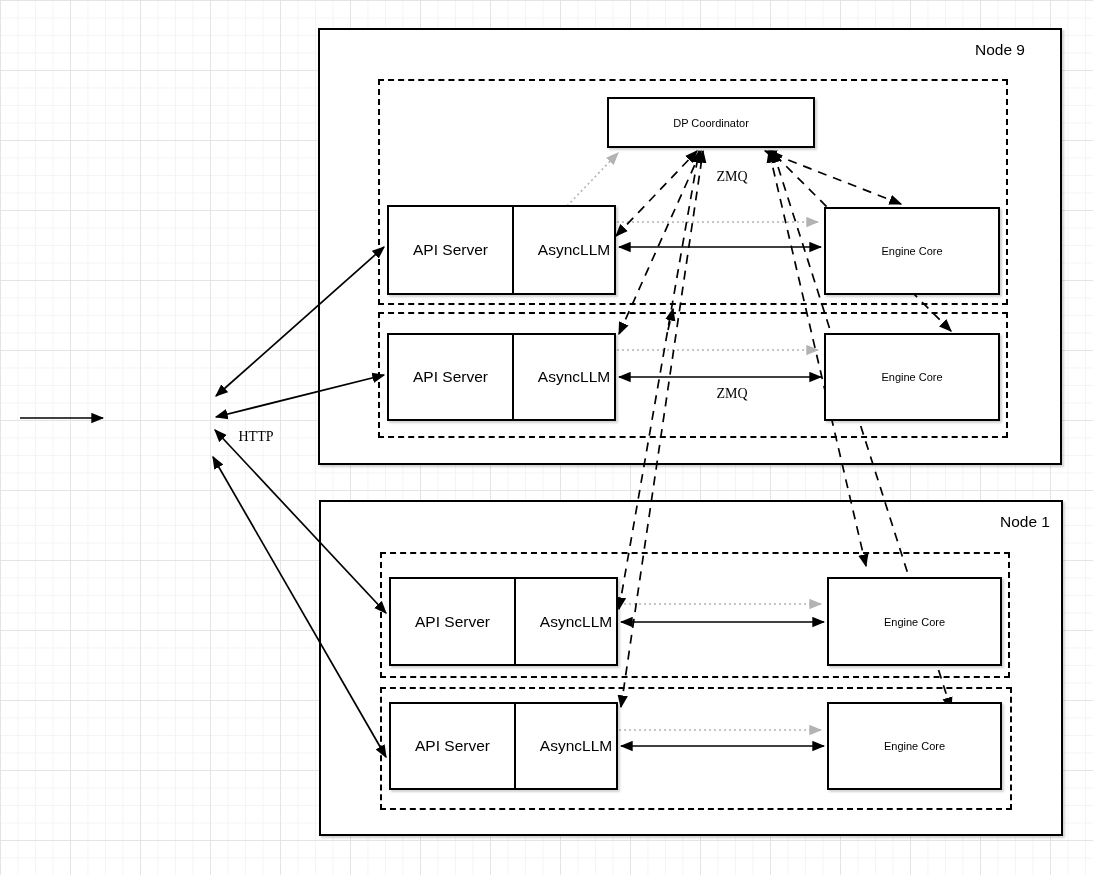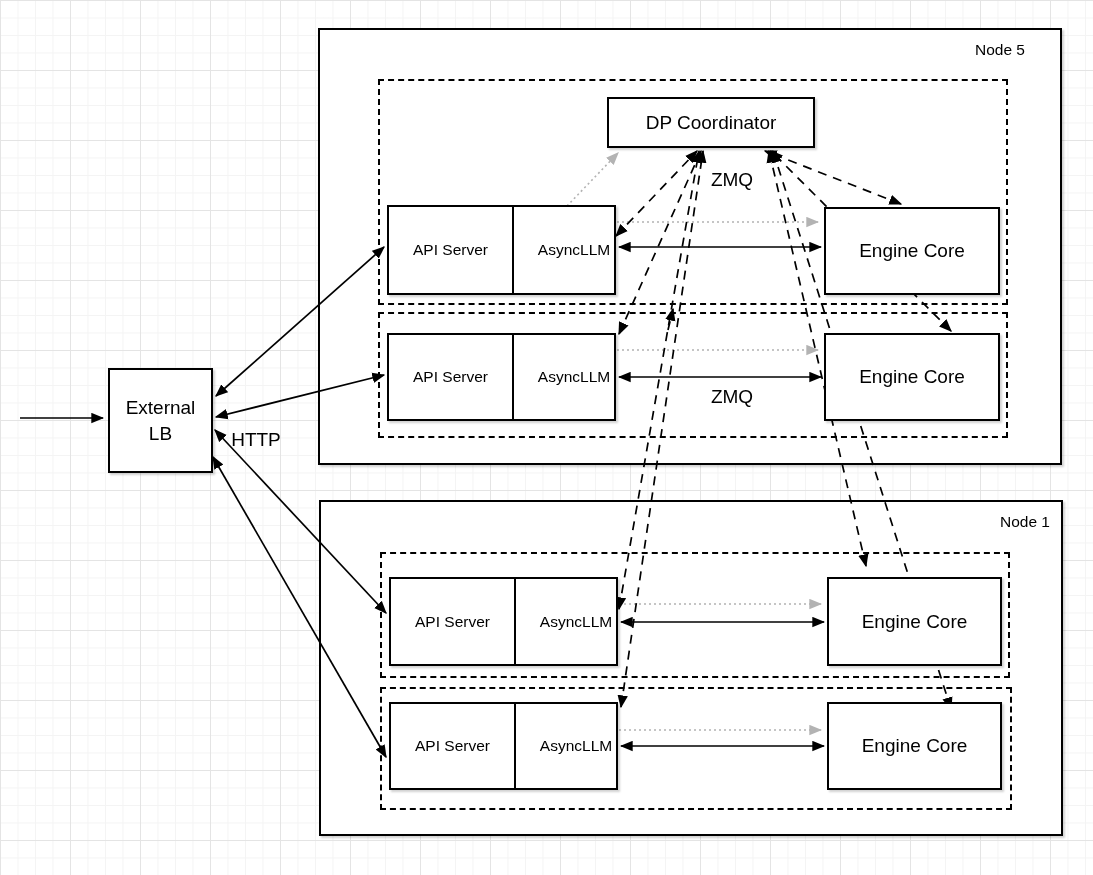--- a/index.html
+++ b/index.html
@@ -24,45 +24,45 @@
     position:absolute;font-size:15.5px;color:#000;z-index:2;white-space:nowrap;
   }
   .dashed-box{
     border:2px dashed #000;background:transparent;z-index:2;
   }
   #edges{position:absolute;left:0;top:0;z-index:3;}
   .white-box{
     background:#ffffff;border:2px solid #000;
     box-shadow:2px 2px 2px rgba(0,0,0,0.18);
     display:flex;align-items:center;justify-content:center;
-    font-size:19px;color:#000;text-align:center;z-index:4;
+    font-size:11px;color:#000;text-align:center;z-index:4;
   }
   .split-box{
     background:#ffffff;border:2px solid #000;
     box-shadow:2px 2px 2px rgba(0,0,0,0.18);
     display:flex;z-index:4;gap:20px;
   }
   .split-cell{
     display:flex;align-items:center;justify-content:center;
     font-size:15.5px;color:#000;text-align:center;white-space:nowrap;
   }
   .split-cell.first{border-right:2px solid #000;}
   .edge-label{
-    position:absolute;font-size:19px;color:#000;z-index:5;
-    width:64px;text-align:center;white-space:nowrap;
+    position:absolute;font-size:14px;color:#000;z-index:5;
+    width:64px;text-align:center;white-space:nowrap;font-family:Liberation Serif, serif;
   }
   .lb-text{line-height:1.35;}
 </style>
 </head>
 <body>
 
 <div id="canvas">
 
   <div class="abs node-box" style="left:318px;top:28px;width:744px;height:437px;"></div>
-  <div class="node-label" style="top:41px;left:975px;">Node 5</div>
+  <div class="node-label" style="top:41px;left:975px;">Node 9</div>
 
   <div class="abs node-box" style="left:319px;top:500px;width:744px;height:336px;"></div>
   <div class="node-label" style="top:513px;left:980px;margin-left:20px;">Node 1</div>
 
   <div class="abs dashed-box" style="left:378px;top:79px;width:630px;height:226px;"></div>
   <div class="abs dashed-box" style="left:378px;top:312px;width:630px;height:126px;"></div>
   <div class="abs dashed-box" style="left:380px;top:552px;width:630px;height:126px;"></div>
   <div class="abs dashed-box" style="left:380px;top:687px;width:632px;height:123px;"></div>
 
   <svg id="edges" width="1093" height="875" viewBox="0 0 1093 875">
@@ -102,25 +102,20 @@
     <line x1="866" y1="566" x2="769" y2="151" stroke="#000" stroke-width="1.7" stroke-dasharray="9 7" marker-start="url(#ab)" marker-end="url(#ab)"></line>
     <line x1="951" y1="709" x2="773" y2="151" stroke="#000" stroke-width="1.7" stroke-dasharray="9 7" marker-start="url(#ab)" marker-end="url(#ab)"></line>
 
     <line x1="668" y1="330" x2="673" y2="309" stroke="#000" stroke-width="1.7" stroke-dasharray="9 7" marker-end="url(#ab)"></line>
   </svg>
 
   <div class="abs white-box" style="left:607px;top:97px;width:208px;height:51px;">
     <span>DP Coordinator</span>
   </div>
 
-  <div class="abs white-box" style="left:108px;top:368px;width:105px;height:105px;">
-    <span class="lb-text">
-      <span>External</span><br><span>LB</span>
-    </span>
-  </div>
 
   <div class="abs split-box" style="left:387px;top:205px;width:229px;height:90px;">
     <div class="split-cell first" style="width:123px;">API Server</div>
     <div class="split-cell" style="flex:1;">AsyncLLM</div>
   </div>
   <div class="abs white-box" style="left:824px;top:207px;width:176px;height:88px;">
     <span>Engine Core</span>
   </div>
 
   <div class="abs split-box" style="left:387px;top:333px;width:229px;height:88px;">

